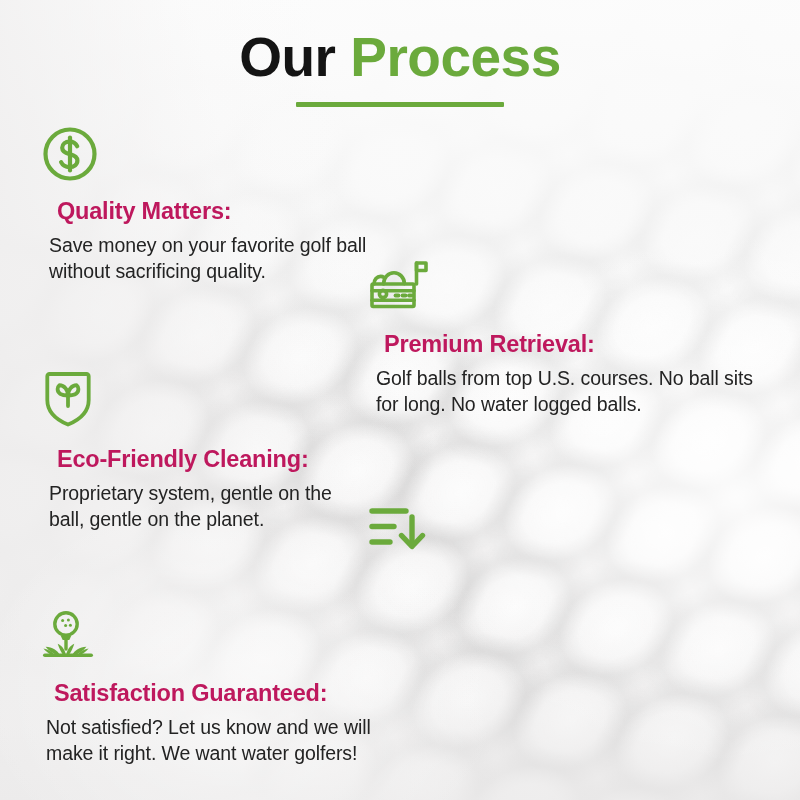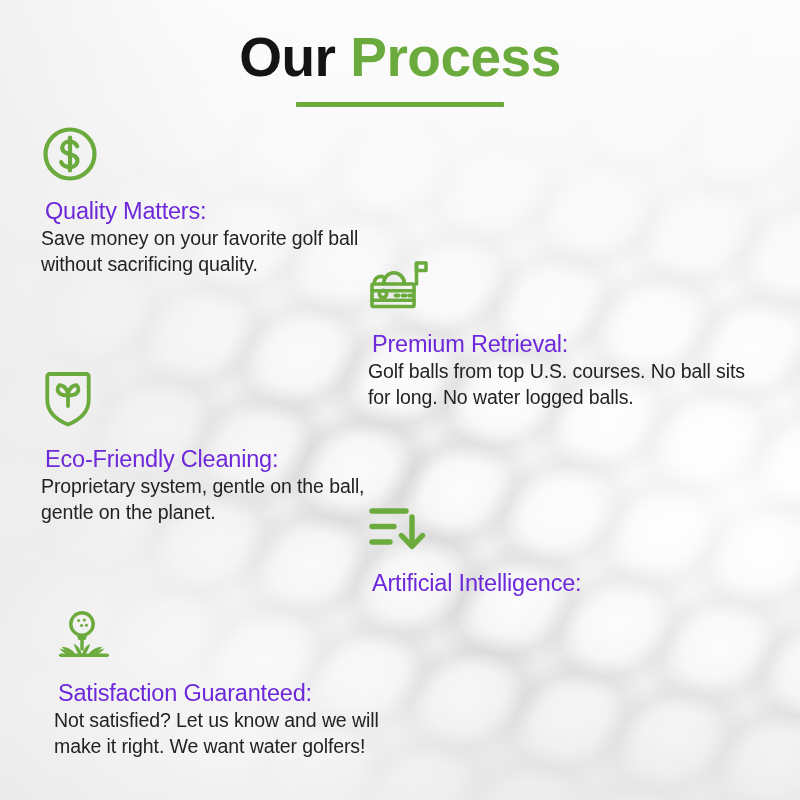--- a/index.html
+++ b/index.html
@@ -99,42 +99,42 @@
 
   
   .block {
     position: absolute;
   }
   .block .icon {
     display: block;
     margin-bottom: 8px;
   }
   .block h2 {
-    margin: 0 0 1px 4px;
+    margin: 0 0 1px 16px;
     font-size: 23.5px;
-    font-weight: 400;
-    color: #6d28d9;
+    font-weight: 700;
+    color: #be185d;
     letter-spacing: -0.2px;
     line-height: 1.2;
     white-space: nowrap;
   }
   .block p {
-    margin: 0;
+    margin: 8px;
     font-size: 19.5px;
     font-weight: 400;
     color: #232323;
     line-height: 1.32;
     letter-spacing: -0.1px;
   }
 
   .block-quality      { left: 41px;  top: 125px; width: 345px; }
   .block-retrieval    { left: 368px; top: 257px; width: 400px; }
   .block-eco          { left: 41px;  top: 370px; width: 330px; }
   .block-ai           { left: 368px; top: 503px; width: 400px; }
-  .block-satisfaction { left: 54px;  top: 608px; width: 345px; }
+  .block-satisfaction { left: 38px;  top: 608px; width: 345px; }
 
   .block-quality .icon      { margin-bottom: 10px; }
   .block-retrieval .icon    { margin-bottom: 11px; }
   .block-eco .icon          { margin-bottom: 11px; }
   .block-ai .icon           { margin-bottom: 12px; }
   .block-satisfaction .icon { margin-bottom: 9px; }
 </style>
 </head>
 <body>
 
@@ -223,21 +223,20 @@
             <path d="M4 8 H38"></path>
             <path d="M4 23.5 H26"></path>
             <path d="M4 39 H22"></path>
           </g>
           <g stroke="#6BAA3C" stroke-width="5.4" stroke-linecap="round" stroke-linejoin="round" fill="none">
             <path d="M44 14 V42"></path>
             <path d="M33.5 32.5 L44 43.5 L54.5 32.5"></path>
           </g>
         </svg>
       </span>
-      <h2>Artificial Intelligence:</h2>
     </div>
 
     <div class="block block-satisfaction">
       <span class="icon">
         <svg width="60" height="58" viewBox="0 0 60 58" aria-hidden="true">
 
           <circle cx="28" cy="16" r="11.2" fill="none" stroke="#6BAA3C" stroke-width="3.4"></circle>
           <g fill="#6BAA3C">
             <circle cx="24.6" cy="12.6" r="1.5"></circle>
             <circle cx="30.4" cy="12.0" r="1.5"></circle>

